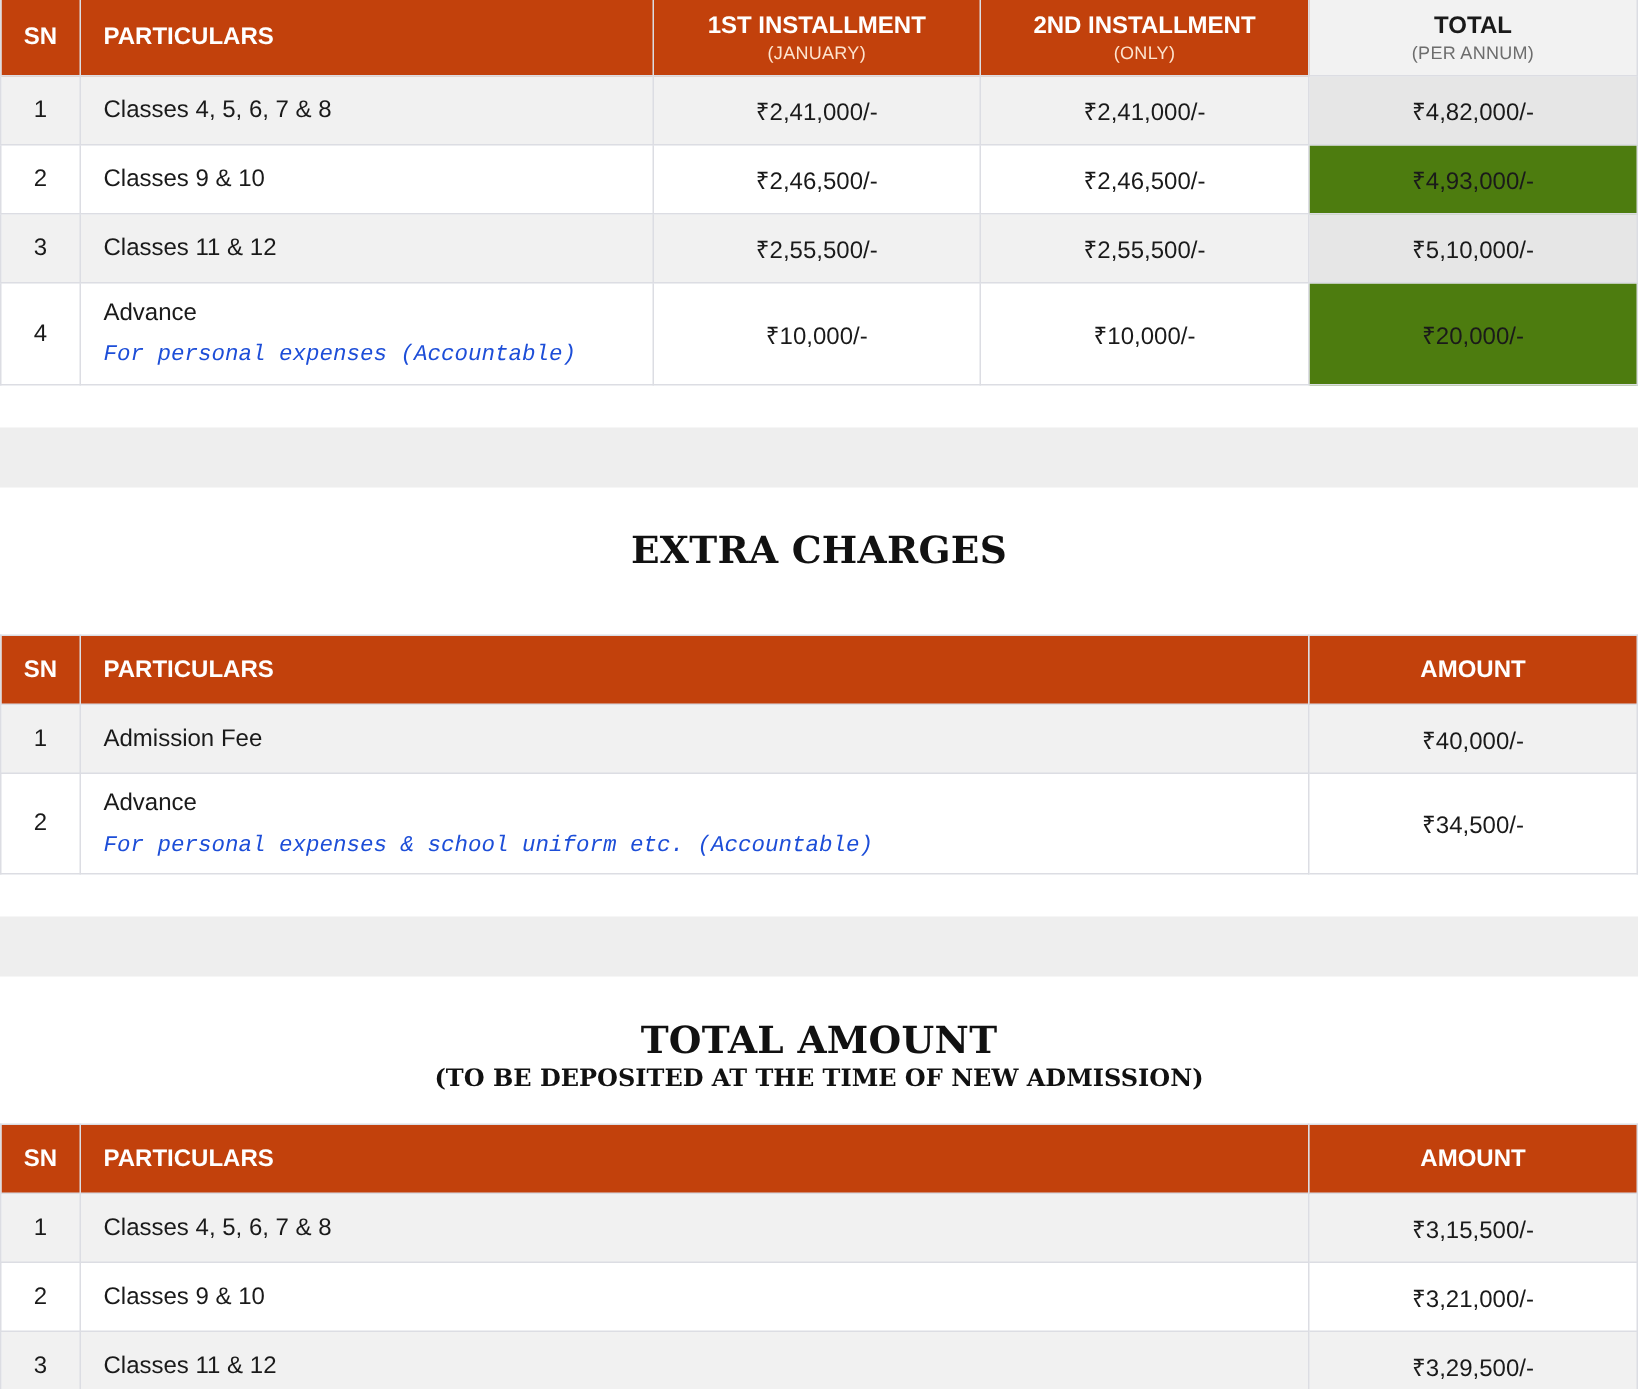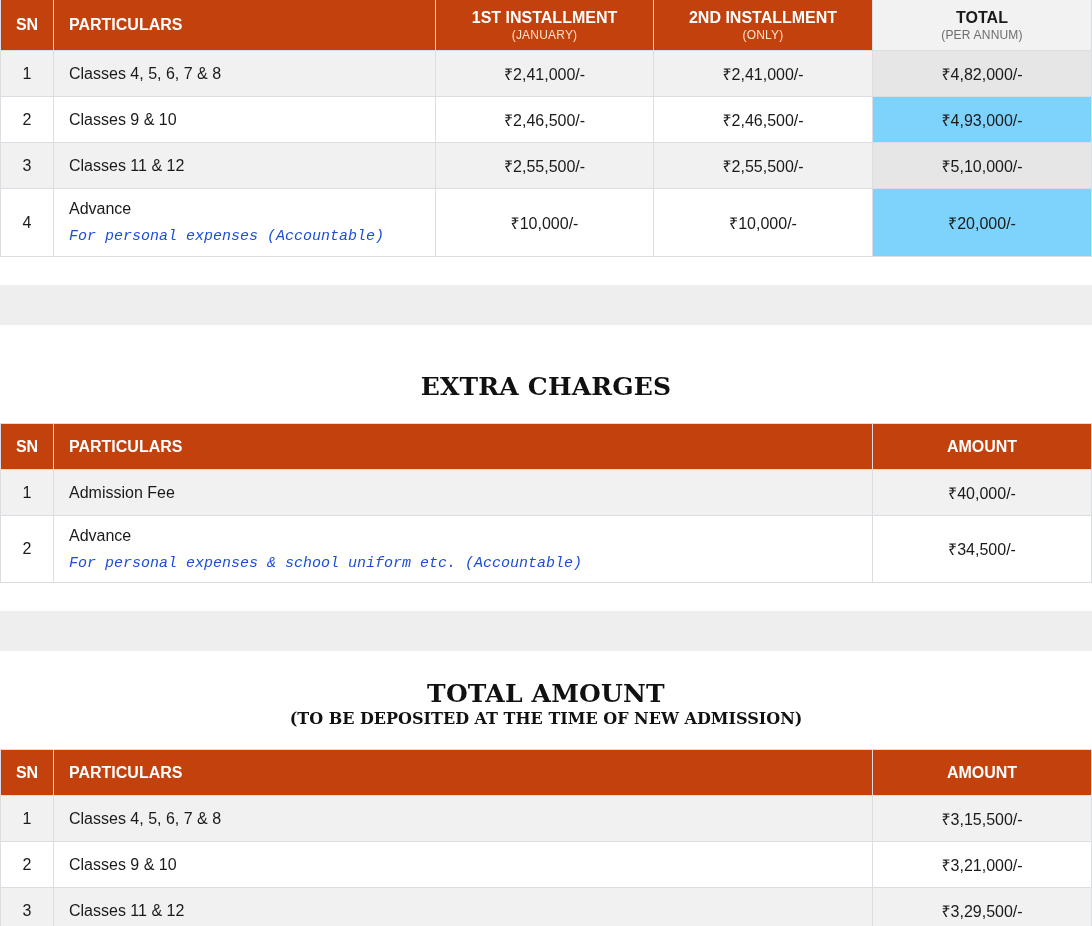--- a/index.html
+++ b/index.html
@@ -14,36 +14,36 @@
   th.total-h { background: #f2f2f2; color: #1a1a1a; font-weight: normal; font-size: 16px; margin-top: 30px; }
   th.total-h .main { font-weight: bold; font-size: 16px; }
   th.total-h .sub { color: #6d6d6d; }
   td { vertical-align: middle; }
   td.sn { text-align: center; }
   td.part { padding-left: 15px; }
   td.val { text-align: center; }
   tr.odd td { background: #f1f1f1; }
   tr.even td { background: #ffffff; }
   tr.odd td.tot { background: #e6e6e6; }
-  tr.even td.tot { background: #7dd3fc; }
+  tr.even td.tot { background: #4d7c0f; }
   .part .note { display: block; font-style: italic; font-size: 15px; color: #1d4ed8; margin-top: 10px; font-family: Liberation Mono, monospace; }
 
   #t1 { position: absolute; left: 0; top: -1px; }
   #t1 th { height: 51px; }
   #t1 tr.r td { height: 46px; }
   #t1 tr.r4 td { height: 68px; }
 
   .band { position: absolute; left: 0; width: 1092px; height: 40px; background: #eeeeee; }
   #band1 { top: 285px; }
   #band2 { top: 611px; }
 
   .sec-title { position: absolute; left: 0; width: 1092px; text-align: center; font-family: "DejaVu Serif", "Liberation Serif", serif; font-weight: bold; color: #111; }
   .sec-title .h { display: block; font-size: 25px; letter-spacing: 0.2px; }
   .sec-title .s { display: block; font-size: 16px; margin-top: 1px; }
-  #title2 { top: 372px; }
+  #title2 { top: 352px; }
   #title3 { top: 679px; }
 
   #t2 { position: absolute; left: 0; top: 423px; }
   #t2 th { height: 46px; }
   #t2 tr.r td { height: 46px; }
   #t2 tr.r2 td { height: 67px; }
 
   #t3 { position: absolute; left: 0; top: 749px; }
   #t3 th { height: 46px; }
   #t3 tr.r td { height: 46px; }

